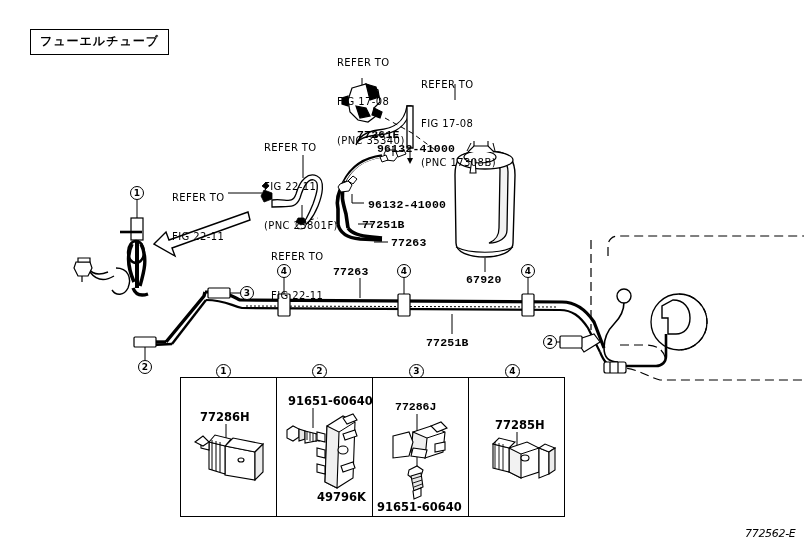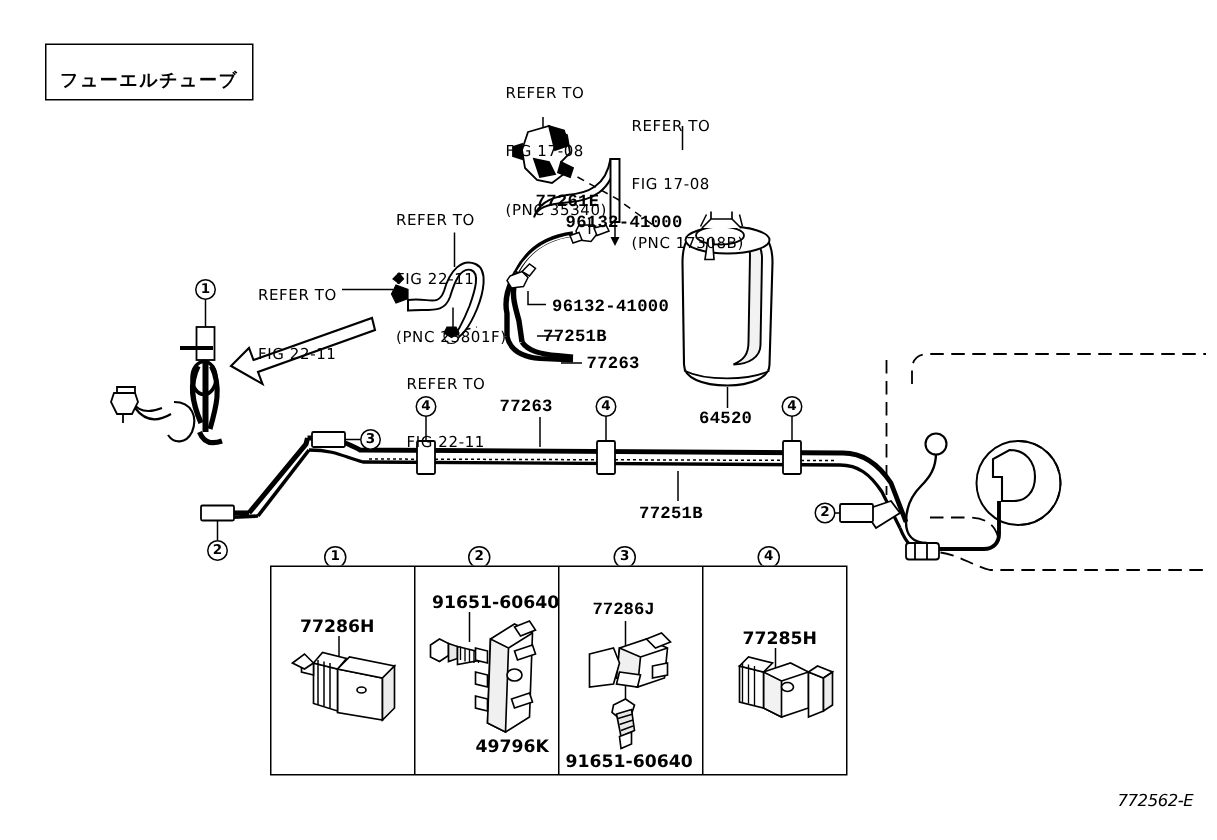--- a/index.html
+++ b/index.html
@@ -34,21 +34,21 @@
     font-size: 11.5px;
     color: #000000;
     letter-spacing: 0.2px;
     white-space: nowrap;
   }
   .title-box {
     position: absolute;
     left: 30px;
     top: 29px;
     border: 1.6px solid #000;
-    padding: 15px 9px 4px 9px;
+    padding: 3px 9px 4px 9px;
     font-family: "DejaVu Sans", sans-serif;
     font-size: 12px;
     font-weight: bold;
     color: #000;
     letter-spacing: 1px;
     background: #fff;
   }
   .footer-left {
     position: absolute;
     left: 26px;
@@ -329,21 +329,21 @@
   <div class="lbl" style="left:271px; top:224px;">
     <div>REFER TO</div>
     <div>FIG 22-11</div>
   </div>
 
   <div class="partno" style="left:357px; top:128px;">77261E</div>
   <div class="partno" style="left:377px; top:142px;">96132-41000</div>
   <div class="partno" style="left:368px; top:198px;">96132-41000</div>
   <div class="partno" style="left:362px; top:218px;">77251B</div>
   <div class="partno" style="left:391px; top:236px;">77263</div>
-  <div class="partno" style="left:466px; top:273px;">64520</div>
+  <div class="partno" style="left:466px; top:273px;">67920</div>
   <div class="partno" style="left:333px; top:265px;">77263</div>
   <div class="partno" style="left:426px; top:336px;">77251B</div>
 
   <div class="callout" style="left:130px; top:186px;">1</div>
   <div class="callout" style="left:138px; top:360px;">2</div>
   <div class="callout" style="left:240px; top:286px;">3</div>
   <div class="callout" style="left:277px; top:264px;">4</div>
   <div class="callout" style="left:397px; top:264px;">4</div>
   <div class="callout" style="left:521px; top:264px;">4</div>
   <div class="callout" style="left:543px; top:335px;">2</div>

